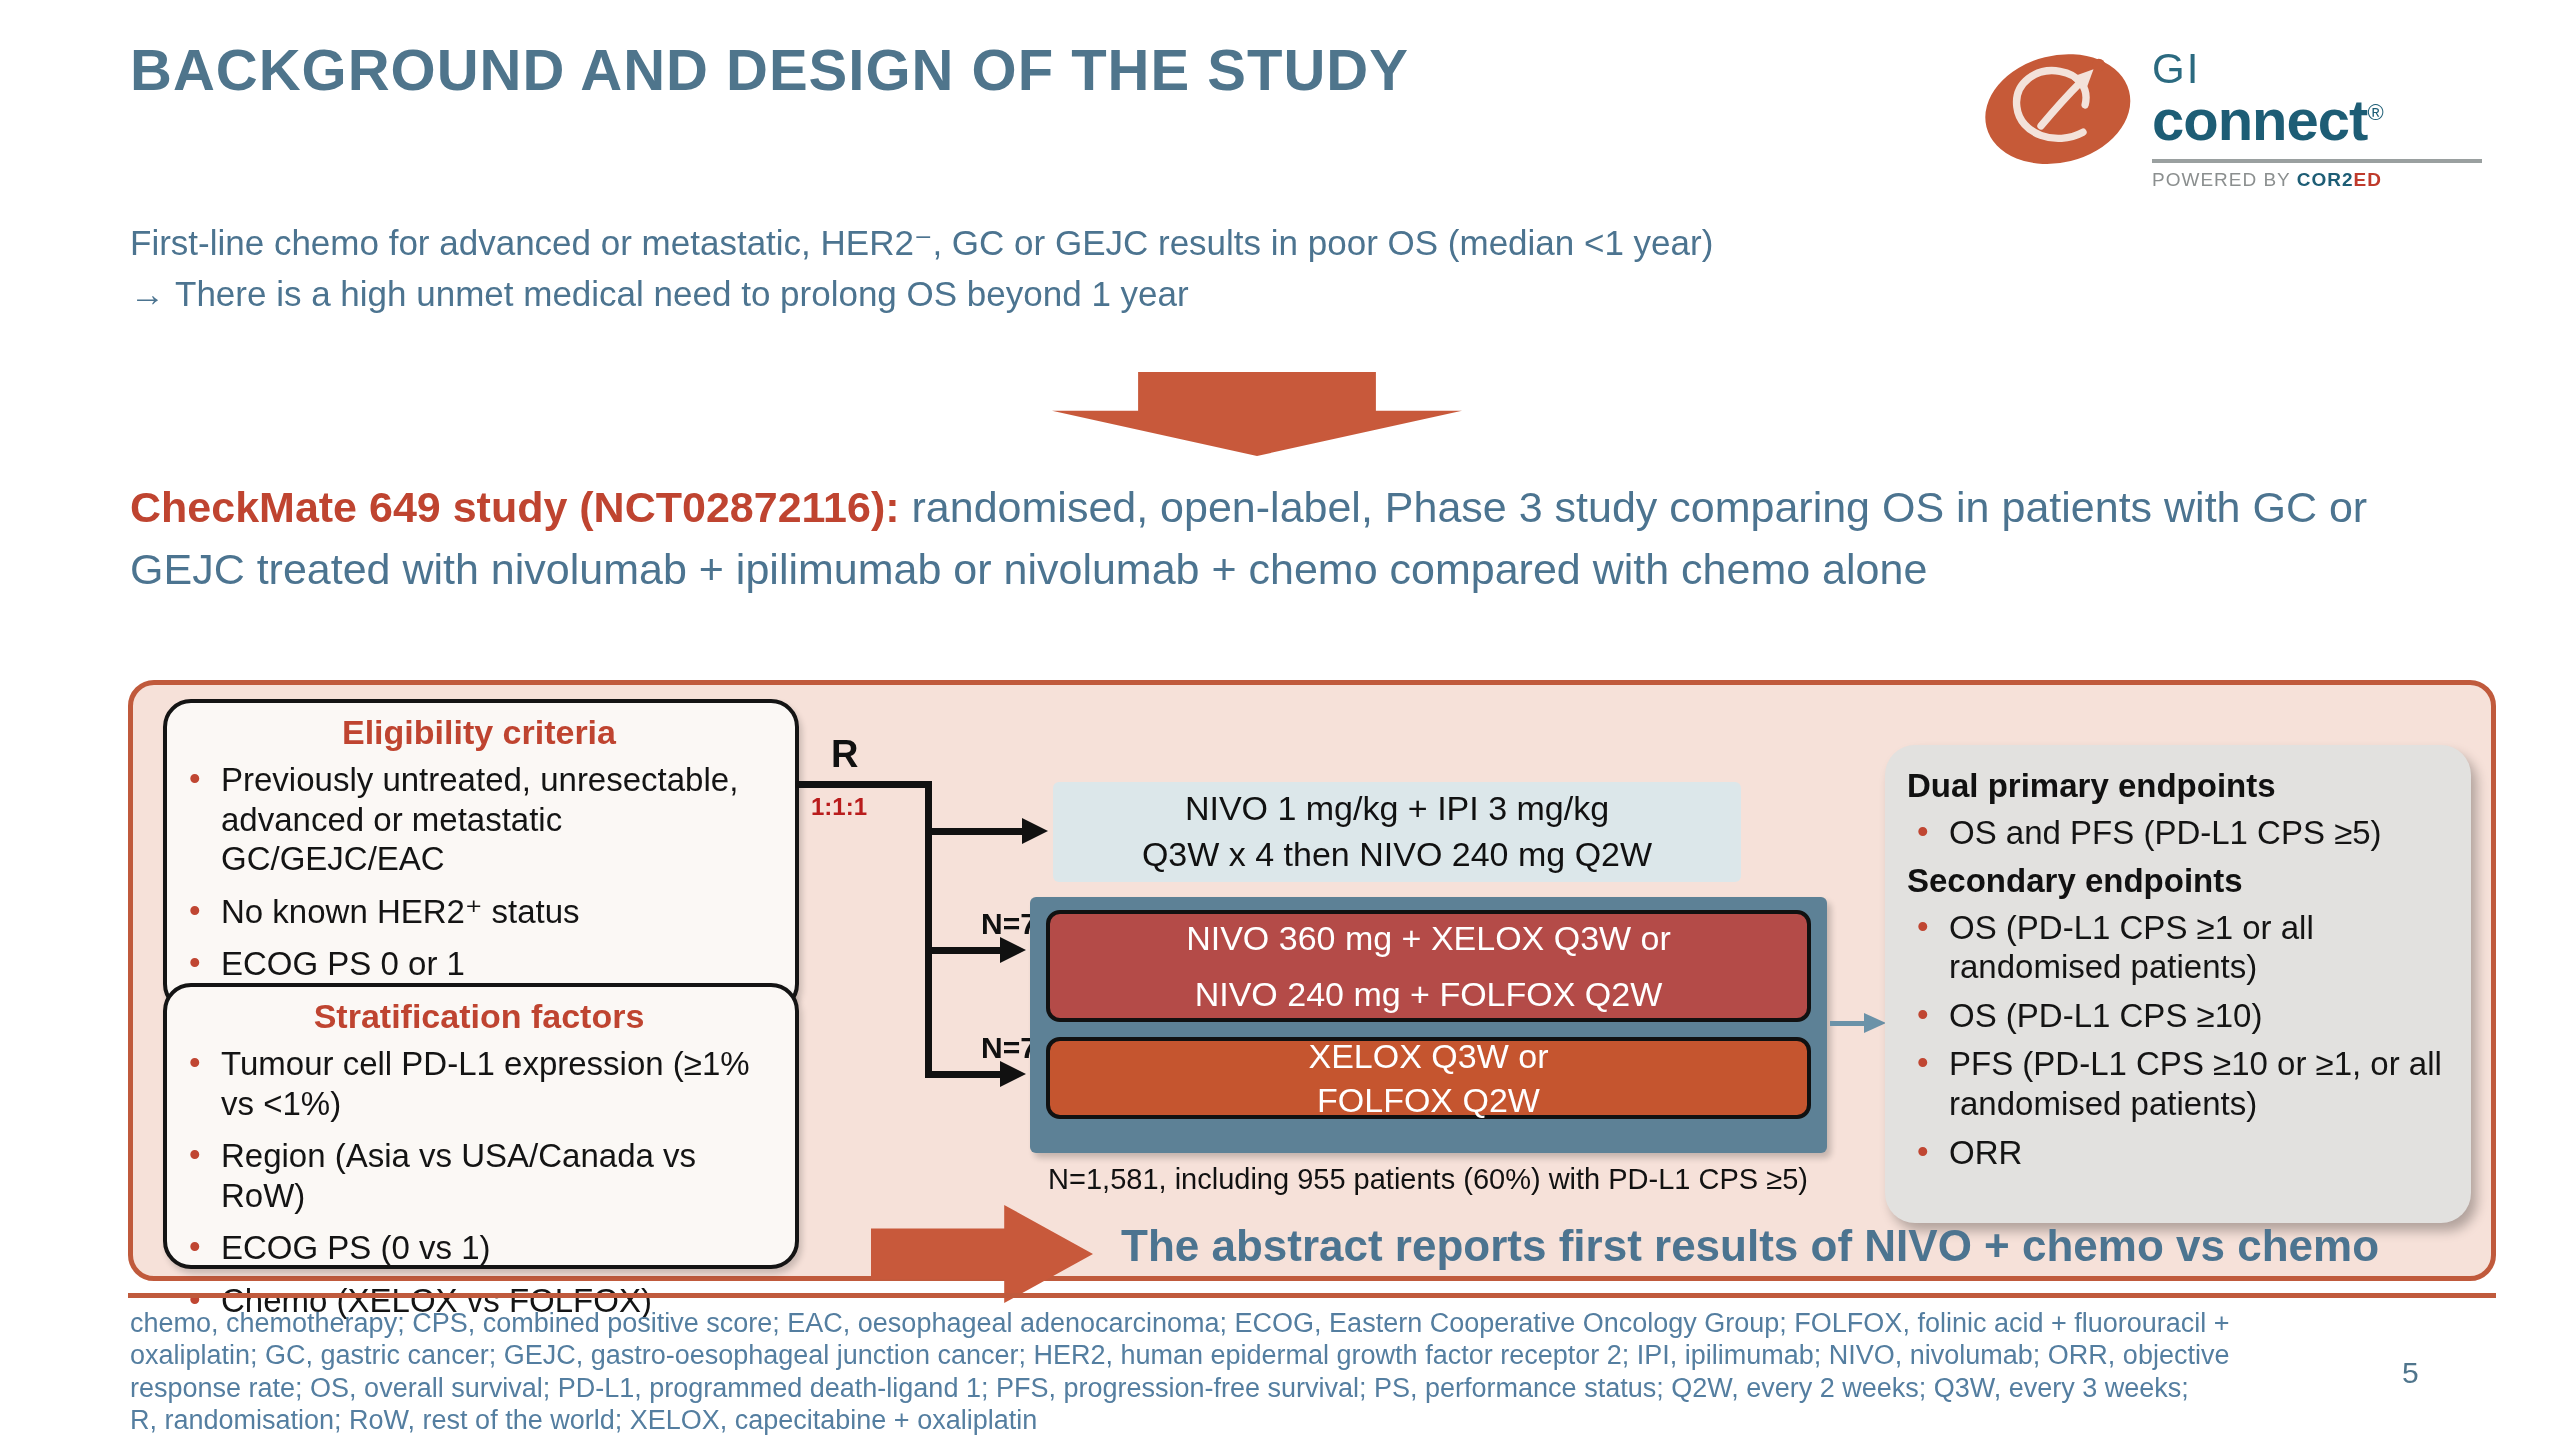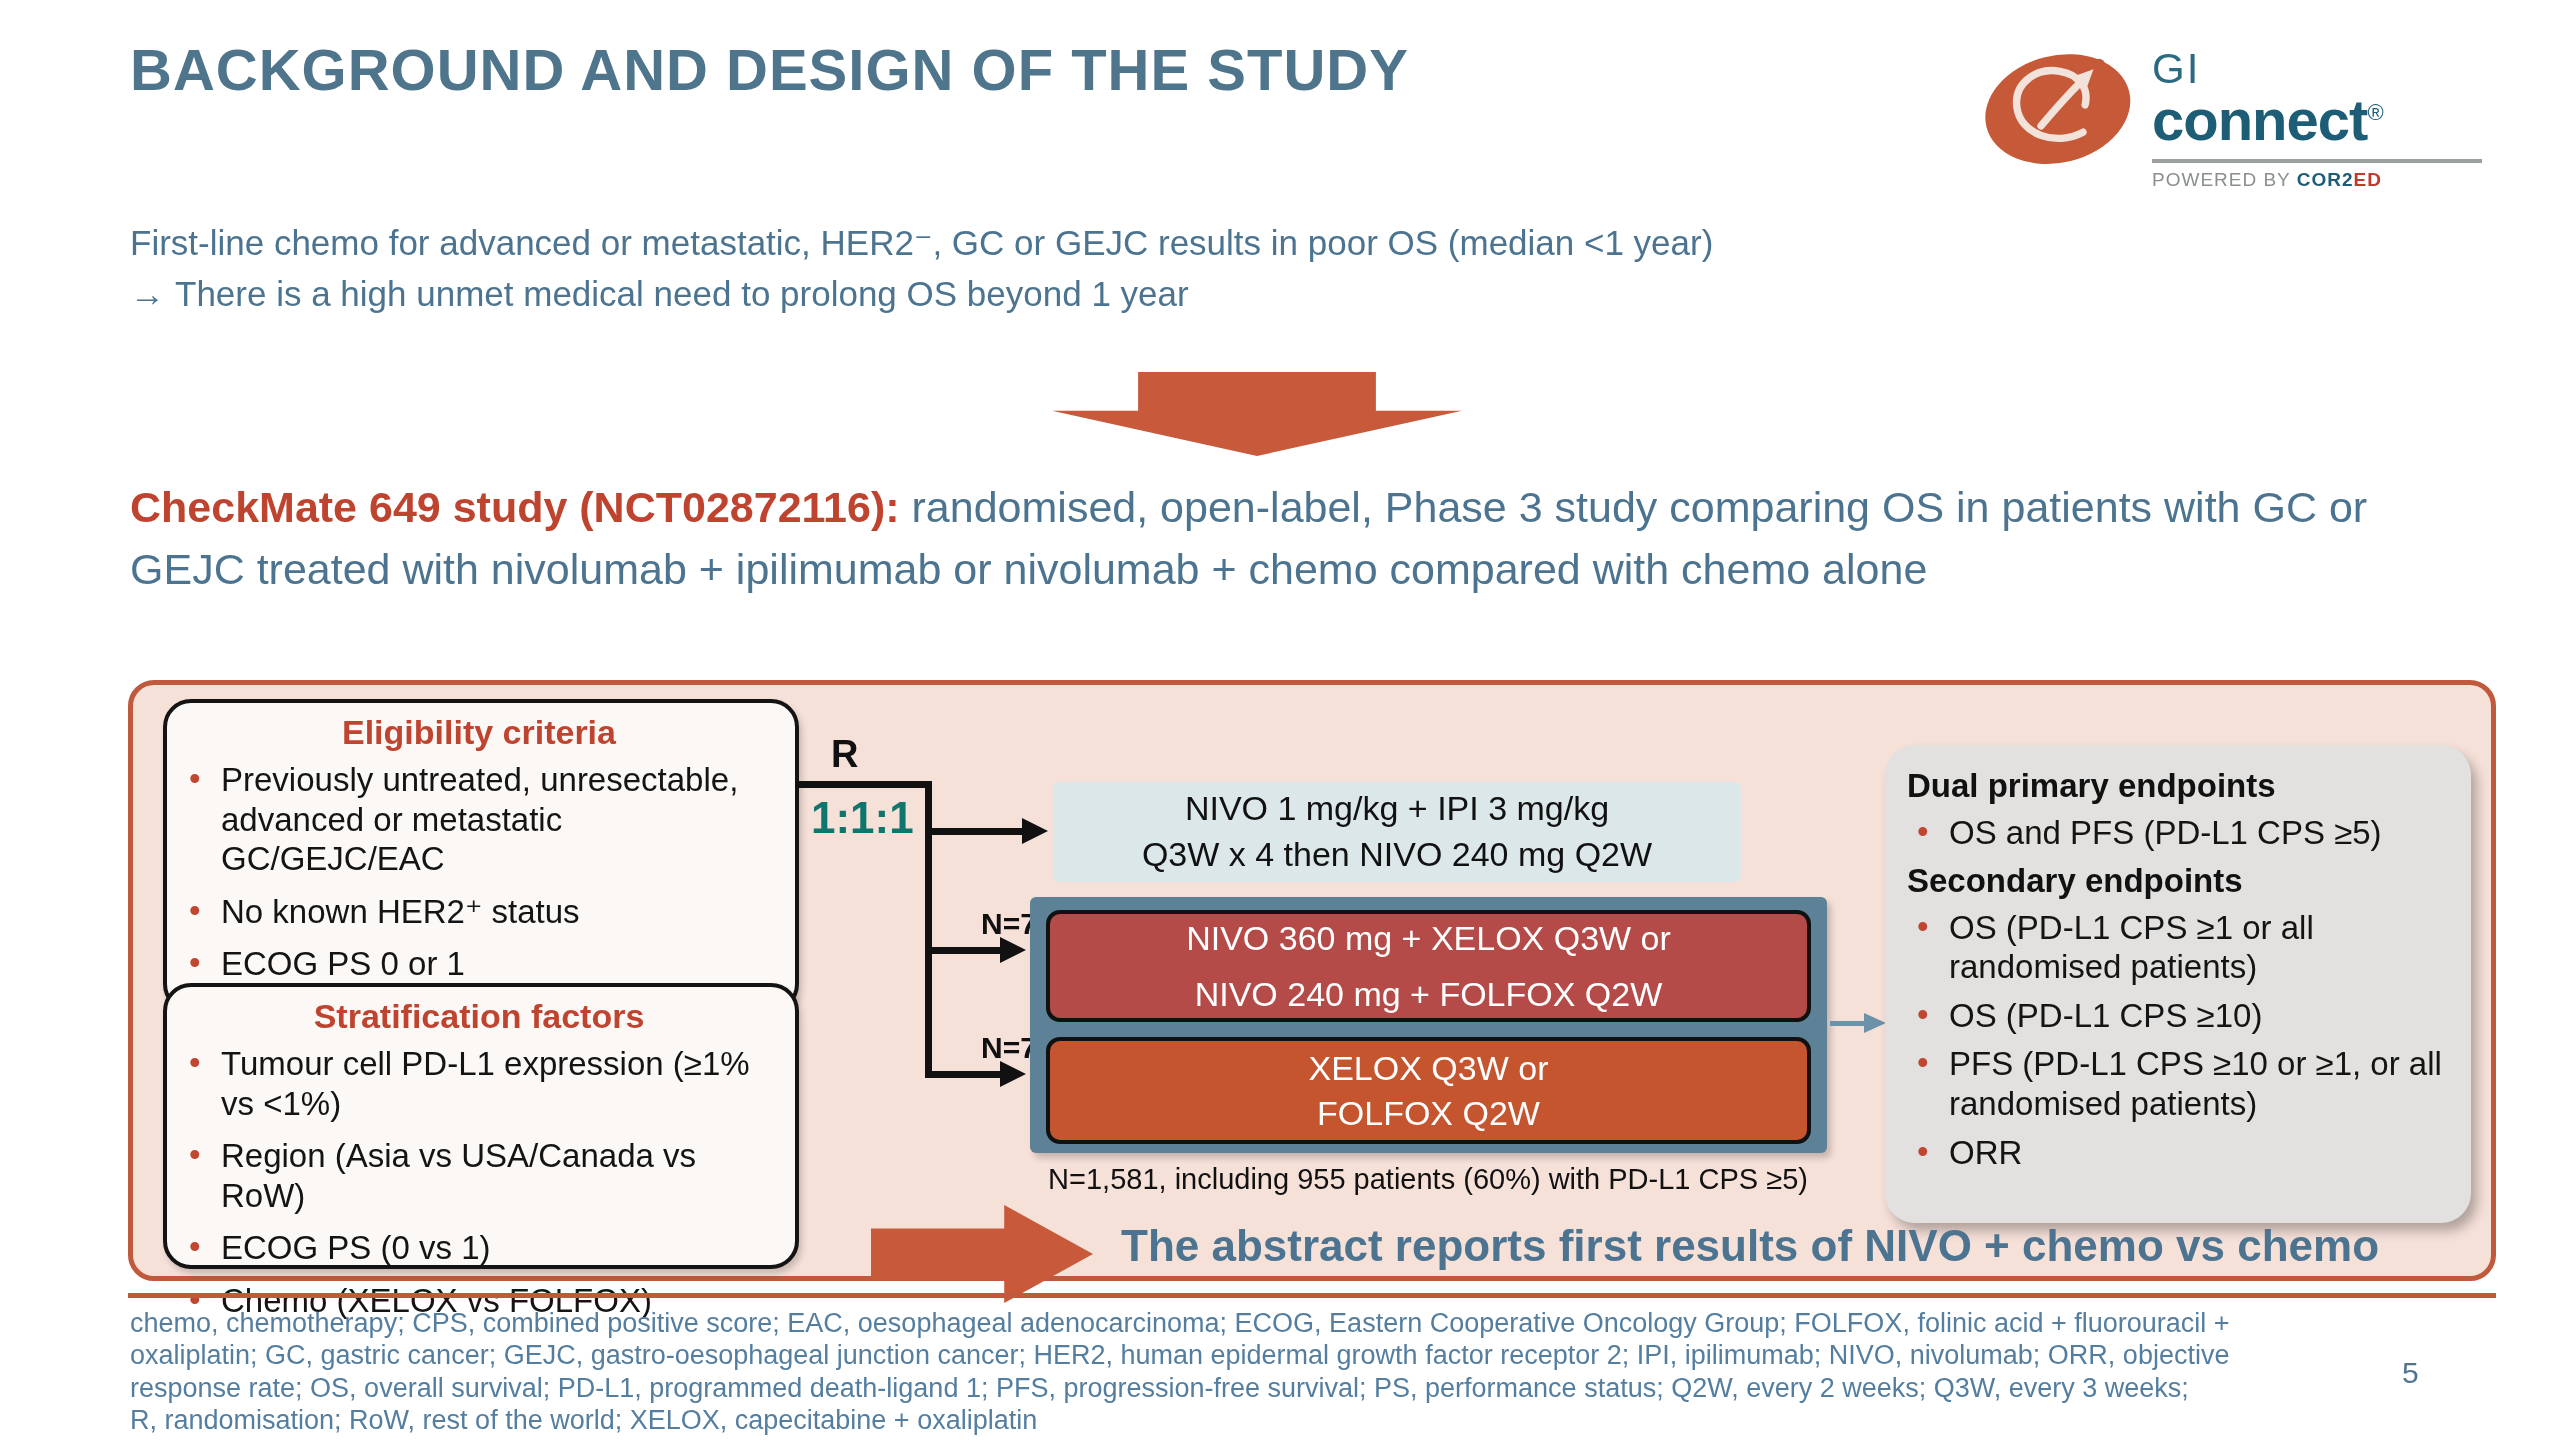--- a/index.html
+++ b/index.html
@@ -41,21 +41,21 @@
     box-shadow:3px 5px 6px rgba(0,0,0,0.18); box-sizing:border-box; padding:8px 16px 8px 12px;
   }
   .elig  { left:30px; top:14px;  width:636px; height:313px; }
   .strat { left:30px; top:298px; width:636px; height:286px; }
   .box-title { text-align:center; color:#bf4430; font-weight:700; font-size:34px; margin:2px 0 8px; }
   ul.bullets { list-style:none; margin:0; padding:0; font-size:33px; color:#141414; }
   ul.bullets li { position:relative; padding-left:42px; margin-bottom:13px; line-height:1.2; }
   ul.bullets li::before { content:"\2022"; position:absolute; left:10px; top:-1px; color:#c04632; }
   
   .r-label     { position:absolute; left:698px; top:48px;  font-size:38px; font-weight:600; color:#111; }
-  .ratio-label { position:absolute; left:678px; top:108px; font-size:44px; font-weight:700; color:#0f766e; }
+  .ratio-label { position:absolute; left:678px; top:108px; font-size:24px; font-weight:700; color:#b91c1c; }
   .line-h-main { position:absolute; left:662px; top:96px;  width:137px; height:7px; background:#111; }
   .line-v      { position:absolute; left:792px; top:96px;  width:7px;  height:297px; background:#111; }
   .arrow-black { position:absolute; height:7px; background:#111; }
   .arrow-black::after {
     content:""; position:absolute; right:-24px; top:-10px; width:0; height:0;
     border-left:26px solid #111; border-top:13px solid transparent; border-bottom:13px solid transparent;
   }
   .n-label { position:absolute; font-size:30px; font-weight:600; color:#111;margin-left:40px; }
   
   .arm-ipi {
@@ -66,21 +66,21 @@
   .arm-panel {
     position:absolute; left:897px; top:212px; width:797px; height:256px; background:#5d8196;
     border-radius:6px; box-shadow:4px 5px 6px rgba(0,0,0,0.2);
   }
   .arm-box {
     position:absolute; left:16px; width:765px; border:4px solid #111; border-radius:14px; color:#fff;
     display:flex; flex-direction:column; justify-content:center; text-align:center;
     font-size:34px; line-height:1.3; box-sizing:border-box;
   }
   .arm-nivo  { top:13px;  height:112px; background:#b44b48;gap:12px; }
-  .arm-chemo { top:140px; height:107px; background:#c5552f; }
+  .arm-chemo { top:140px; height:82px; background:#c5552f; }
   .total-note { position:absolute; left:880px; top:478px; width:830px; text-align:center; font-size:29px; color:#111; font-weight:500; }
   .arrow-blue { position:absolute; left:1697px; top:336px; width:34px; height:5px; background:#6b92a8; }
   .arrow-blue::after {
     content:""; position:absolute; right:-22px; top:-8px; width:0; height:0;
     border-left:22px solid #6b92a8; border-top:10px solid transparent; border-bottom:10px solid transparent;
   }
   
   .endpoints {
     position:absolute; left:1752px; top:60px; width:586px; height:478px; background:#e2e1df;
     border-radius:30px; box-shadow:6px 8px 12px rgba(0,0,0,0.28); padding:20px 22px; box-sizing:border-box;

